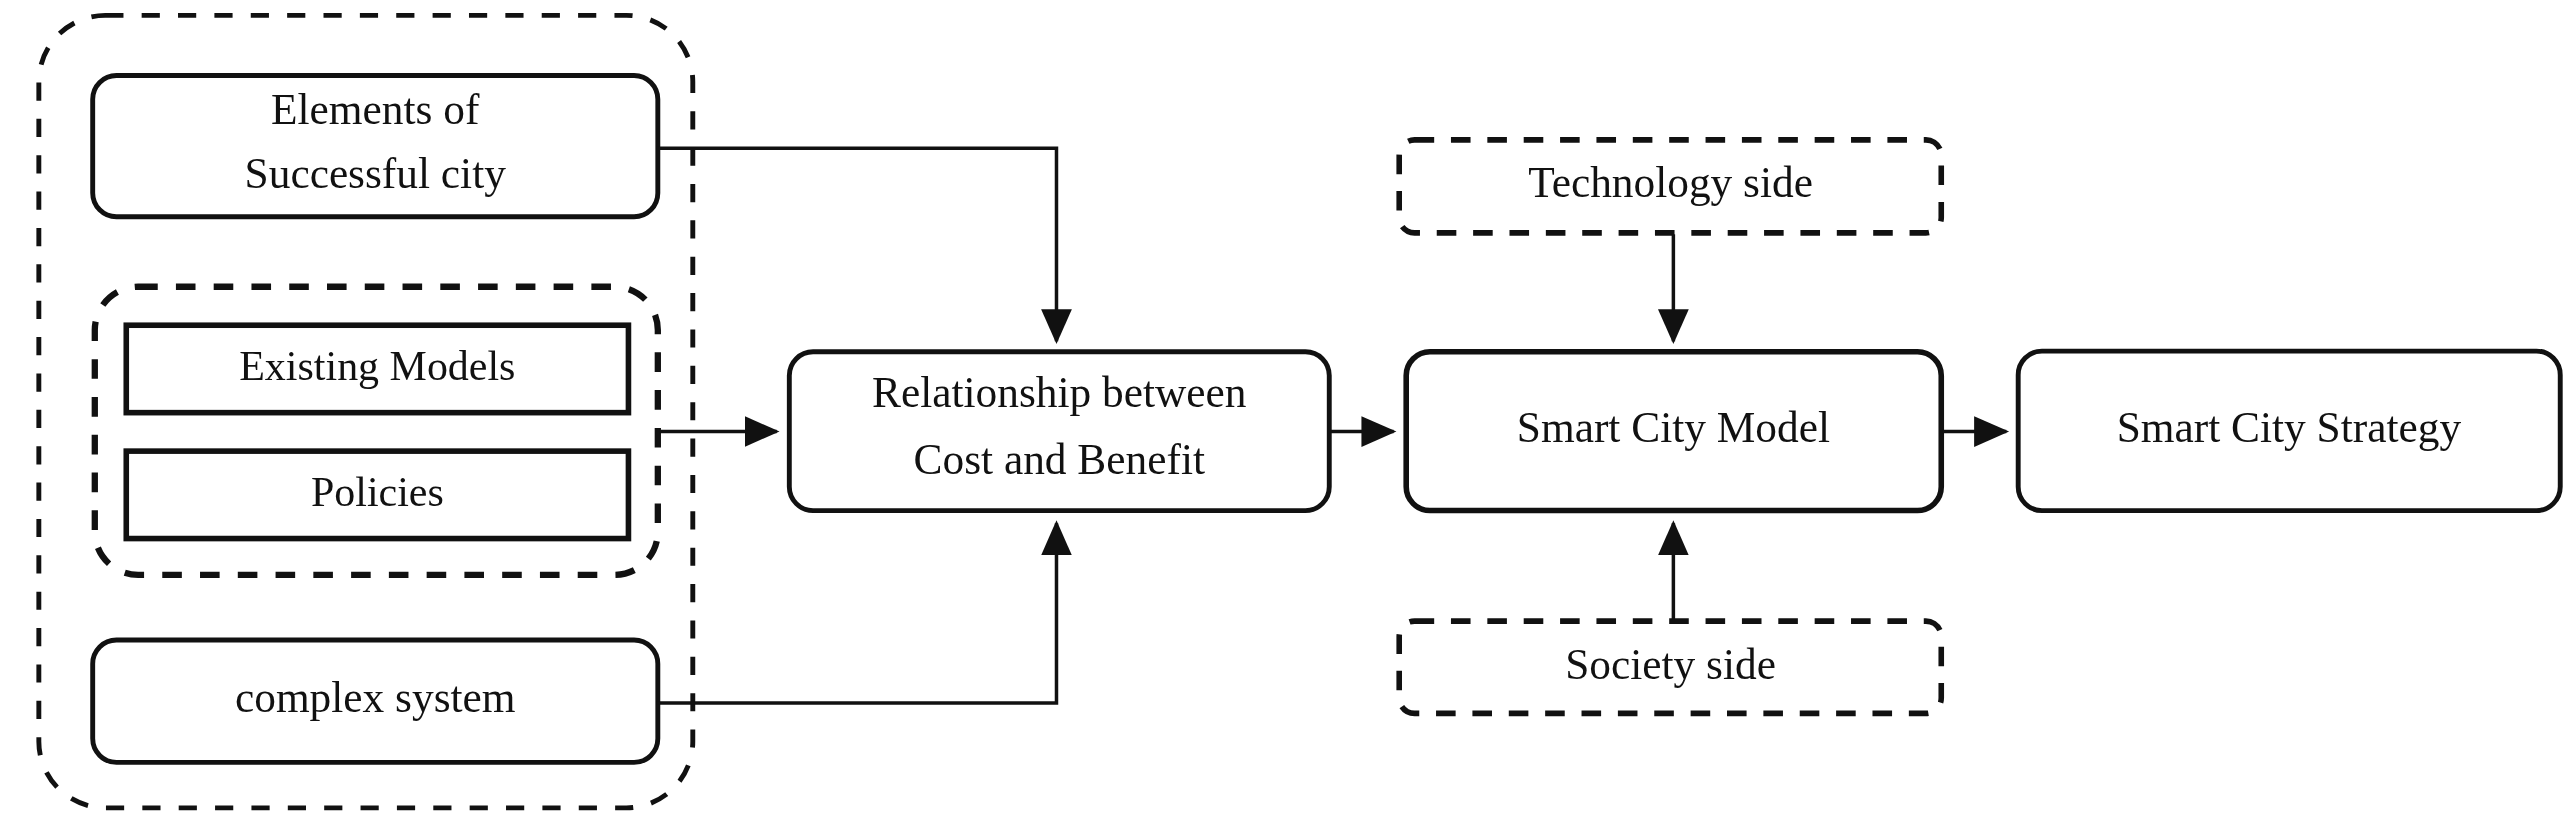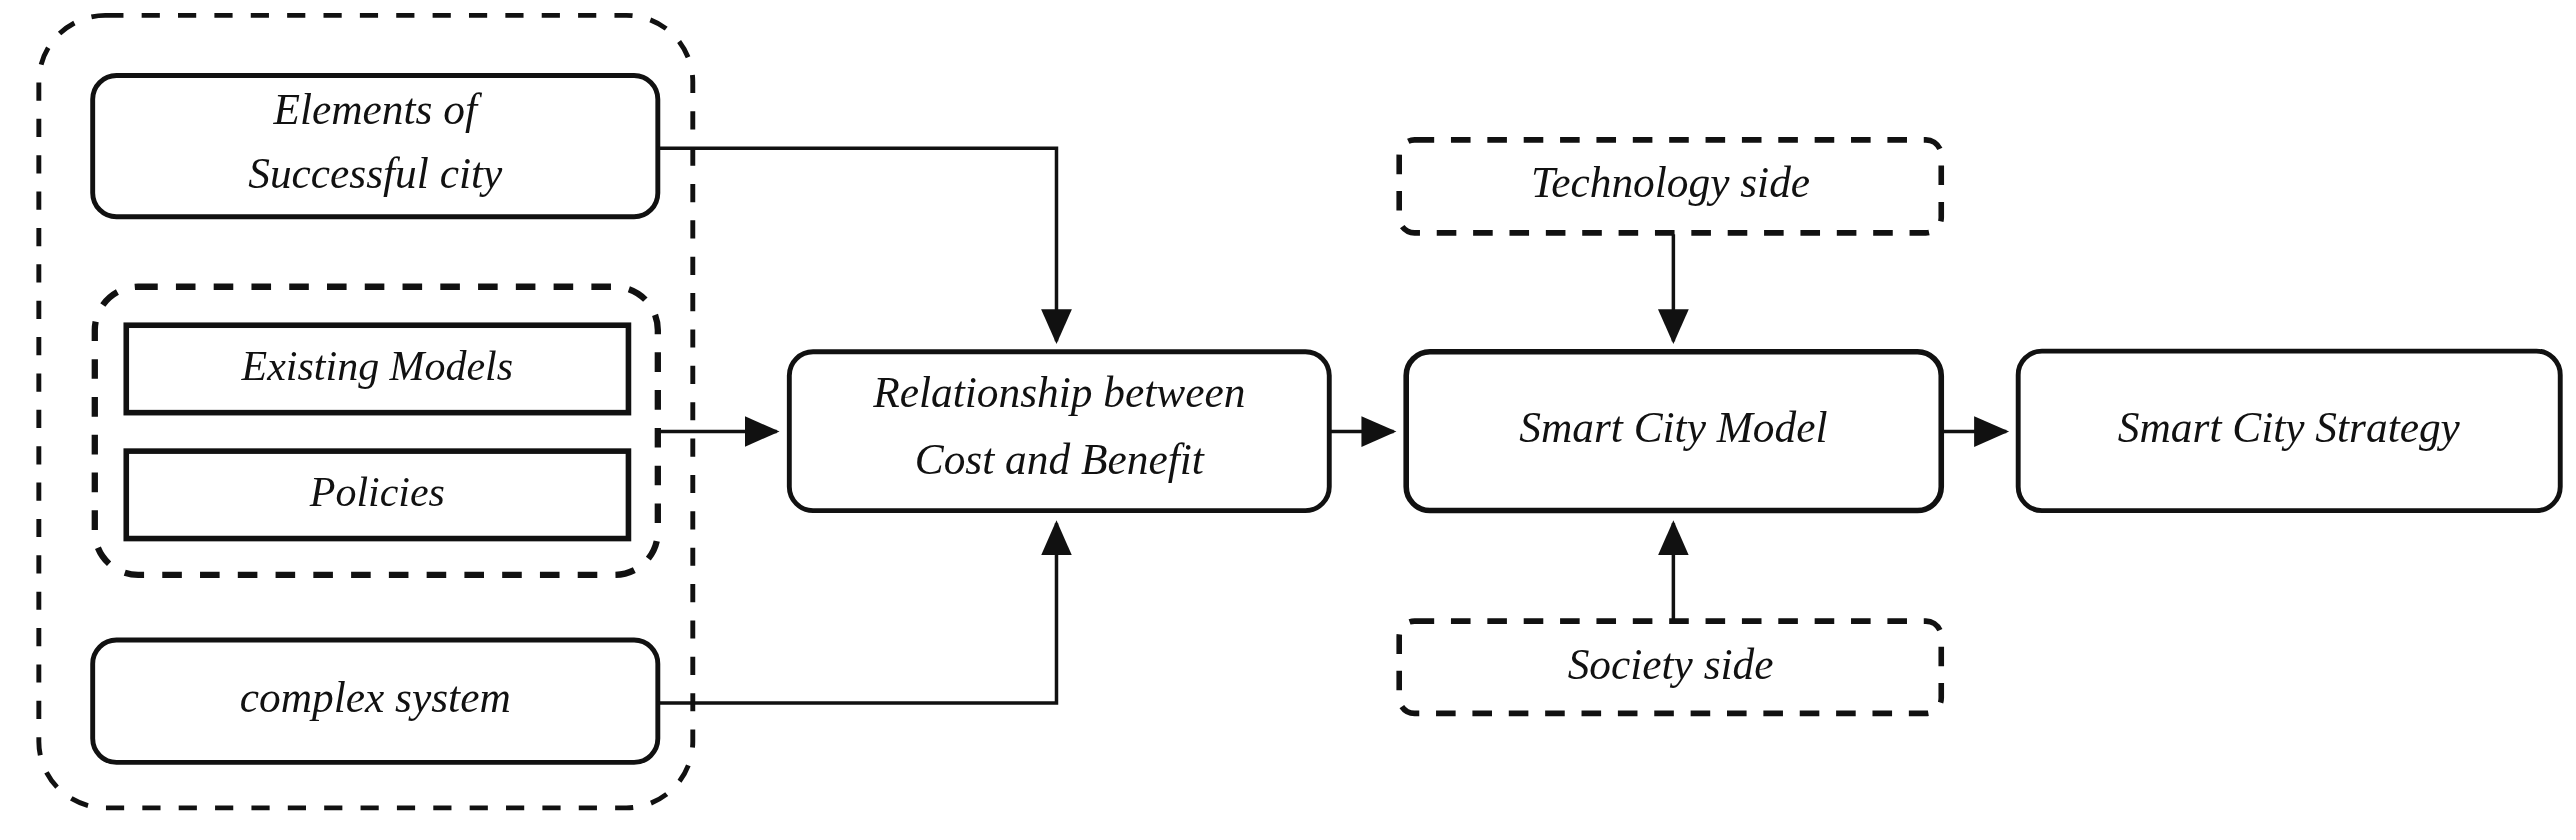--- a/index.html
+++ b/index.html
@@ -1,18 +1,18 @@
 <!DOCTYPE html>
 <html style="font-size:11.2px"><head>
 <meta charset="utf-8">
 <style>
   html,body{margin:0;padding:0;background:#ffffff;}
   body{width:2576px;height:840px;overflow:hidden;
        font-family:"Liberation Serif","DejaVu Serif",serif;}
-  #diagram{position:absolute;left:0;top:0;width:2462px;height:840px;font-style:italic;}
+  #diagram{position:absolute;left:0;top:0;width:2462px;height:840px;}
   svg{display:block;}
   .node-label{font-family:"Liberation Serif","DejaVu Serif",serif;
               fill:#111111;text-anchor:middle;dominant-baseline:middle;}
   .lbl-lg{font-size:62px;}
   .lbl-md{font-size:60px;}
 </style>
 </head>
 <body>
 
 <div id="diagram">

